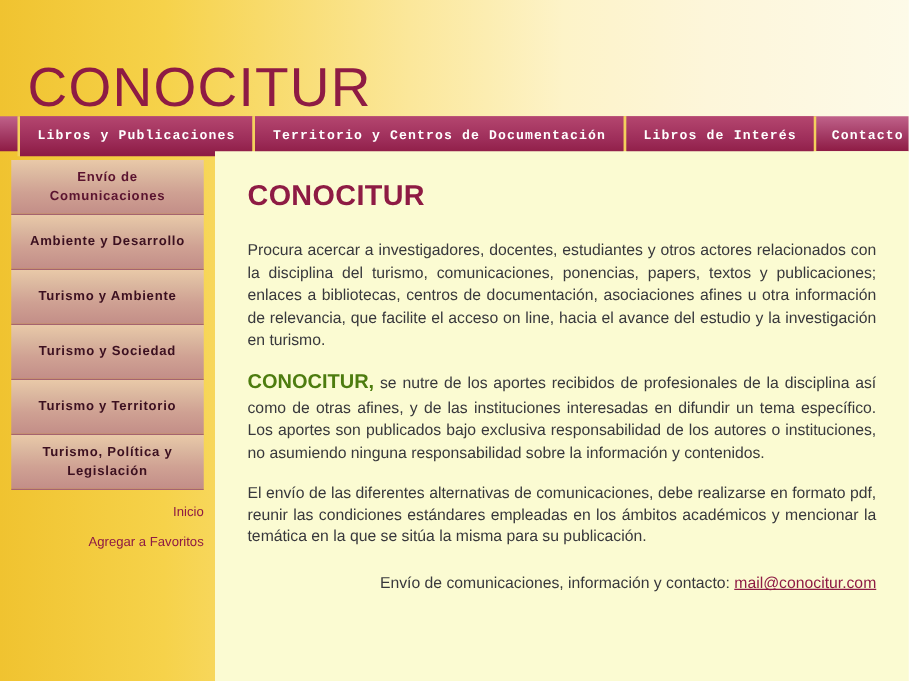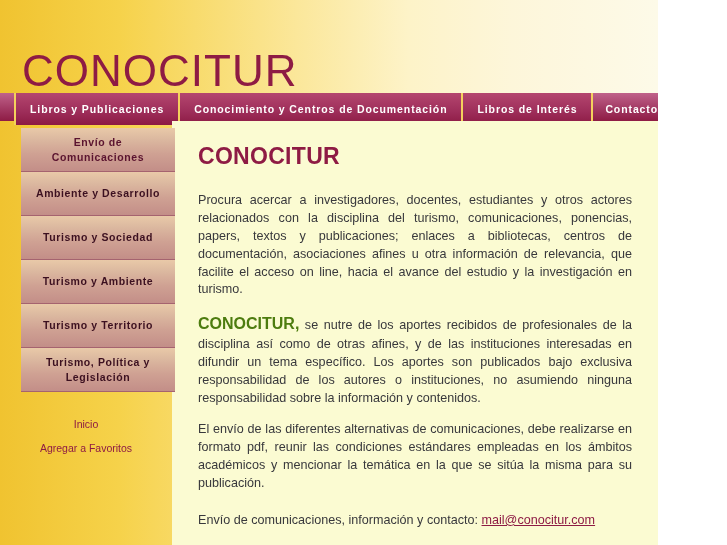--- a/index.html
+++ b/index.html
@@ -8,21 +8,21 @@
   }
   body {
     width: 727px;
     height: 545px;
     font-family: "Liberation Sans", sans-serif;
     background: #ffffff;
     overflow: hidden;
   }
   #page {
     position: relative;
-    width: 658px;
+    width: 727px;
     height: 545px;
     background: linear-gradient(to right, #f0c330 0%, #f6d24a 18%, #fbe79a 45%, #fdf3c8 62%, #fdf6da 78%, #fdfae8 100%);
     overflow: hidden;
   }
 
   
   #header {
     height: 93px;
     position: relative;
   }
@@ -57,20 +57,21 @@
     font-size: 10.5px;
     font-weight: bold;
     letter-spacing: 0.9px;
     padding: 16px 14px;
     white-space: nowrap;
     background: linear-gradient(to bottom, #b4466f 0%, #9d2d59 60%, #8c1a43 100%);
     border-right: 2px solid #f4d15c;
     border-left: 2px solid #f4d15c;
     margin-right: -2px;
     cursor: pointer;
+    font-family: Liberation Mono, monospace;
   }
   .navitem.plain {
     background: transparent;
     border: none;
     margin-left: auto;
     padding-right: 22px;
   }
 
   
   #content {
@@ -97,28 +98,27 @@
     text-align: center;
     color: #3c1020;
     font-size: 10.5px;
     font-weight: bold;
     letter-spacing: 0.6px;
     line-height: 1.35;
     padding: 4px 6px;
     background: linear-gradient(to bottom, #e9c9a8 0%, #dcb9a0 25%, #cfa193 60%, #c38e88 100%);
     border-bottom: 1px solid #a5636f;
     cursor: pointer;
-    margin-left: 12px;
   }
   .side-btn:first-child {
     color: #5a132f;
   }
   #sidebar-links {
-    margin-top: 26px;
-    text-align: center;
+    margin-top: 12px;
+    text-align: right;
   }
   .side-link {
     display: block;
     color: #8e1b44;
     font-size: 10.5px;
     text-decoration: none;
     margin-bottom: 12px;
     cursor: pointer;
   }
 
@@ -151,50 +151,51 @@
   }
   .brand-strong {
     color: #4d7c0f;
     font-size: 16px;
     font-weight: bold;
   }
   .contact-line {
     color: #38383c;
     font-size: 12.6px;
     margin-top: 20px;
+    text-align: right;
   }
   .mail-link {
     color: #8e1b44;
     text-decoration: underline;
     cursor: pointer;
   }
 </style>
 </head>
 <body>
 
 <div id="page">
 
   <div id="header">
     <h1 id="site-title">CONOCITUR</h1>
   </div>
 
   <div id="topnav">
     <div class="navitem">Libros  y  Publicaciones</div>
-    <div class="navitem">Conocimiento  y  Centros  de  Documentación</div>
+    <div class="navitem">Territorio  y  Centros  de  Documentación</div>
     <div class="navitem">Libros  de  Interés</div>
     <div class="navitem plain">Contacto</div>
   </div>
 
   <div id="content">
 
     <div id="sidebar">
       <div class="side-btn">Envío de Comunicaciones</div>
       <div class="side-btn">Ambiente y Desarrollo</div>
+      <div class="side-btn">Turismo y Ambiente</div>
       <div class="side-btn">Turismo y Sociedad</div>
-      <div class="side-btn">Turismo y Ambiente</div>
       <div class="side-btn">Turismo y Territorio</div>
       <div class="side-btn">Turismo, Política y Legislación</div>
 
       <div id="sidebar-links">
         <a class="side-link">Inicio</a>
         <a class="side-link">Agregar a Favoritos</a>
       </div>
     </div>
 
     <div id="main">

